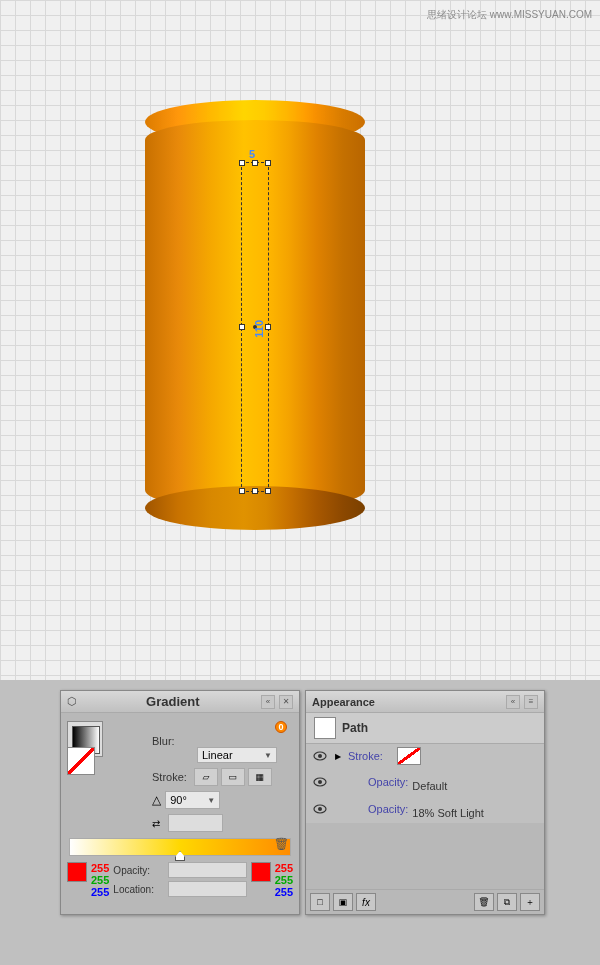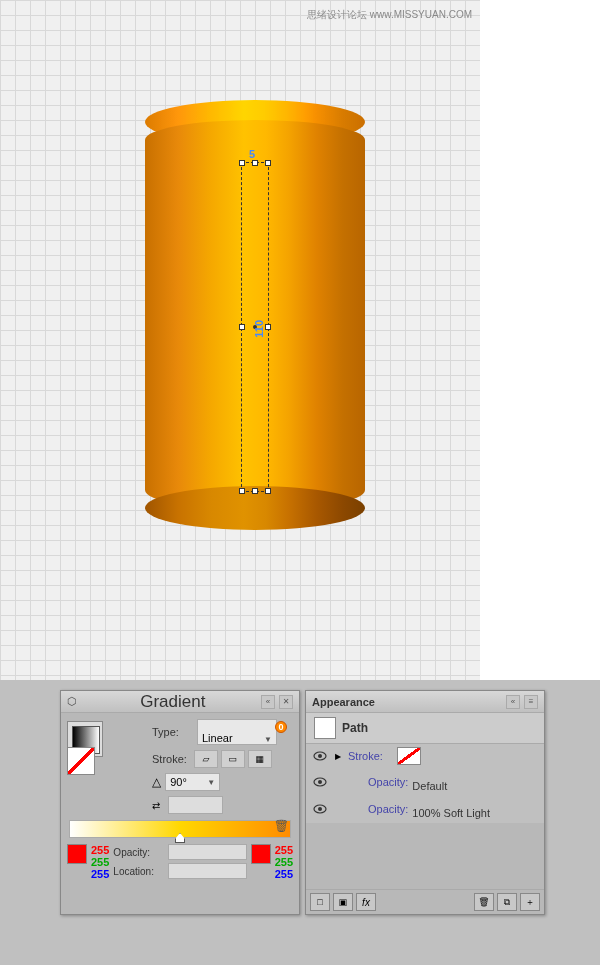--- a/index.html
+++ b/index.html
@@ -21,21 +21,21 @@
       font-size: 10px;
       color: #888;
       z-index: 100;
     }
 
     
     .canvas-area {
       position: absolute;
       top: 0;
       left: 0;
-      width: 480px;
+      width: 600px;
       height: 680px;
       background: #f0f0f0;
       overflow: hidden;
     }
 
     
     .grid-bg {
       position: absolute;
       top: 0; left: 0; right: 0; bottom: 0;
       background-image:
@@ -196,22 +196,22 @@
       background: linear-gradient(to bottom, #d8d8d8, #c0c0c0);
       height: 22px;
       display: flex;
       align-items: center;
       padding: 0 6px;
       border-bottom: 1px solid #aaa;
       justify-content: space-between;
     }
 
     .gradient-panel-title {
-      font-size: 17px;
-      font-weight: normal;
+      font-size: 13px;
+      font-weight: bold;
       color: #333;
       margin-left: 8px;
     }
 
     .panel-controls-right {
       display: flex;
       align-items: center;
       gap: 4px;
     }
 
@@ -277,28 +277,29 @@
 
     .type-label {
       font-size: 11px;
       color: #333;
       width: 45px;
       margin-left: 45px;
     }
 
     .type-select {
       flex: 1;
-      height: 26px;
+      height: 16px;
       background: #e8e8e8;
       border: 1px solid #aaa;
       font-size: 11px;
       display: flex;
-      align-items: flex-end;
+      align-items: center;
       padding: 0 4px;
       justify-content: space-between;
+      margin-top: 28px;
     }
 
     .stroke-row {
       display: flex;
       align-items: center;
       margin-bottom: 5px;
       margin-left: 45px;
       gap: 3px;
     }
 
@@ -714,21 +715,21 @@
           <div class="gradient-preview-box">
             <div class="gradient-preview-inner"></div>
           </div>
           <div class="gradient-stroke-box">
             <div class="stroke-none"></div>
           </div>
         </div>
 
         <div style="flex:1;">
           <div class="type-row">
-            <span class="type-label">Type:</span>
+            <span class="type-label">Blur:</span>
             <div class="type-select">
               <span>Linear</span>
               <span class="chevron-down">▼</span>
             </div>
           </div>
 
           <div class="stroke-row">
             <span style="font-size:11px; color:#333; margin-right:4px;">Stroke:</span>
             <div class="stroke-btn">▱</div>
             <div class="stroke-btn">▭</div>
@@ -835,21 +836,21 @@
       </div>
 
       <div class="opacity-row">
         <div class="eye-icon">
           <svg width="14" height="10" viewBox="0 0 14 10">
             <ellipse cx="7" cy="5" rx="6" ry="4" fill="none" stroke="#333" stroke-width="1.2"></ellipse>
             <circle cx="7" cy="5" r="2" fill="#333"></circle>
           </svg>
         </div>
         <span class="opacity-label">Opacity:</span>
-        <span class="opacity-value">100% Soft Light</span>
+        <span class="opacity-value">18% Soft Light</span>
       </div>
     </div>
 
     <div class="appearance-toolbar">
       <div class="toolbar-btn">□</div>
       <div class="toolbar-btn">▣</div>
       <div class="toolbar-btn" style="font-style:italic; font-size:10px;">fx</div>
       <div class="toolbar-spacer"></div>
       <div class="toolbar-btn">🗑</div>
       <div class="toolbar-btn">⧉</div>

